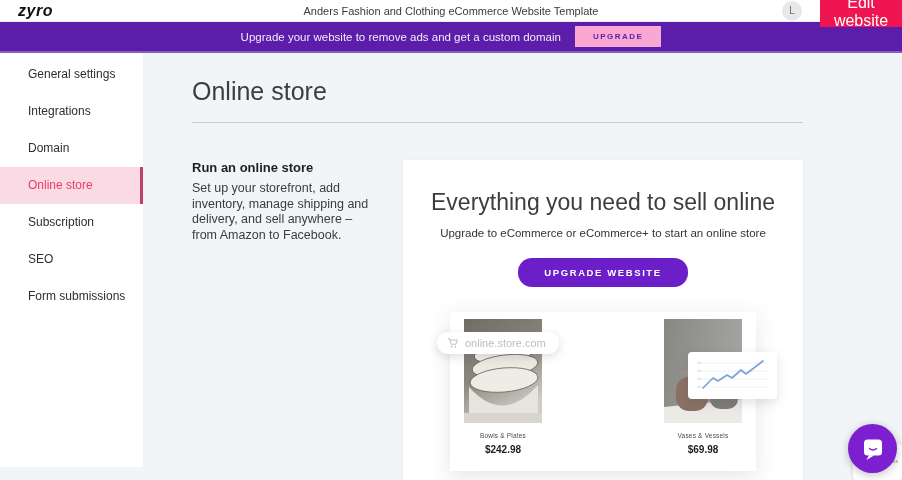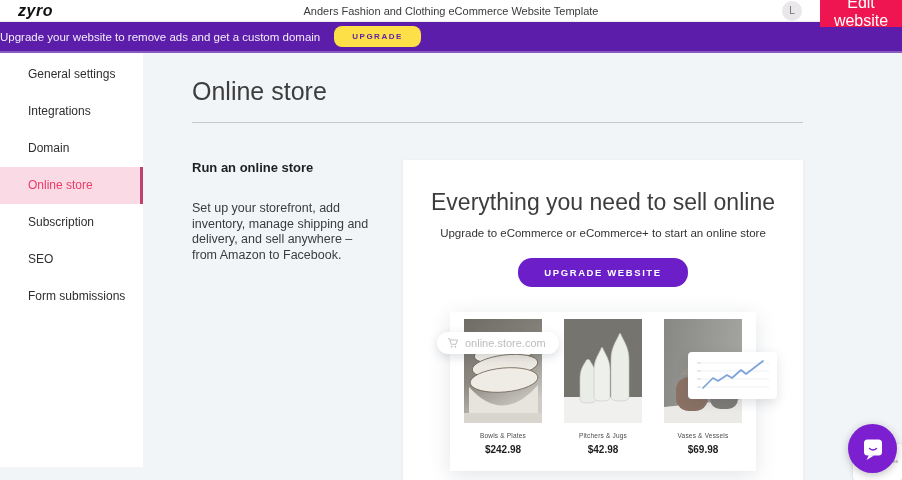--- a/index.html
+++ b/index.html
@@ -8,37 +8,37 @@
 
   
   .topbar { height:22px; background:#ffffff; display:flex; align-items:center; position:relative; border-bottom:1px solid #ececec; z-index:5; }
   .logo { font-weight:800; font-style:italic; font-size:16px; letter-spacing:.5px; color:#111; margin-left:18px; cursor:pointer; }
   .topbar-title { position:absolute; left:0; right:0; text-align:center; font-size:11px; color:#3a3a3a; pointer-events:none; }
   .topbar-right { margin-left:auto; display:flex; align-items:center; height:100%; }
   .avatar { width:20px; height:20px; border-radius:50%; background:#e9e7ea; color:#6d6d6d; font-size:10px; display:flex; align-items:center; justify-content:center; margin-right:18px; cursor:pointer; }
   .edit-btn { width:82px; height:33px; background:#ee1550; color:#fff; font-size:16px; border:none; cursor:pointer; font-family:inherit; }
 
   
-  .banner { height:31px; background:#5c1daa; display:flex; align-items:center; justify-content:flex-start; gap:14px; border-bottom:2px solid rgba(255,255,255,.28); z-index:4; position:relative; }
+  .banner { height:31px; background:#5c1daa; display:flex; align-items:center; justify-content:center; gap:14px; border-bottom:2px solid rgba(255,255,255,.28); z-index:4; position:relative; }
   .banner-text { color:#f2ecfa; font-size:11.5px; }
-  .banner-btn { background:#fde047; color:#5c1daa; font-size:8px; font-weight:bold; letter-spacing:1.5px; padding:6px 18px; border-radius:8px; border:none; cursor:pointer; font-family:inherit; }
+  .banner-btn { background:#f9a8d4; color:#5c1daa; font-size:8px; font-weight:bold; letter-spacing:1.5px; padding:6px 18px; border-radius:0; border:none; cursor:pointer; font-family:inherit; }
 
   
   .page-body { display:flex; height:414px; }
   .sidebar { width:143px; background:#ffffff; padding-top:3px; flex:none; }
   .side-item { height:37px; line-height:37px; padding-left:28px; font-size:12px; color:#2e2e2e; cursor:pointer; white-space:nowrap; }
   .side-item.active { background:#fadbe5; color:#ea3c68; border-right:3px solid #c2406e; }
 
   .main { flex:1; padding:24px 0 0 49px; position:relative; }
   .page-title { font-size:25px; font-weight:400; color:#3d3d3d; }
   .divider { width:611px; border:none; border-top:1px solid #c9c9c9; margin-top:16px; }
 
   .content-row { display:flex; margin-top:37px; }
   .intro { width:185px; flex:none; }
-  .intro h3 { font-size:13px; color:#1f1f1f; margin-bottom:26px; }
+  .intro h3 { font-size:13px; color:#1f1f1f; margin-bottom:6px; }
   .intro p { font-size:12.5px; line-height:15.5px; color:#3c3c3c; }
 
   
   .card { width:400px; margin-left:26px; background:#ffffff; box-shadow:0 1px 4px rgba(0,0,0,.05); padding-top:29px; height:340px; position:relative; }
   .card h2 { font-size:23px; font-weight:400; color:#3d3d3d; text-align:center; }
   .card .sub { font-size:11.5px; color:#333; text-align:center; margin-top:11px; }
   .upgrade-website-btn { display:block; margin:19px auto 0; background:#6c1fc9; color:#fff; border:none; border-radius:14px; padding:9px 26px; font-size:9.5px; font-weight:bold; letter-spacing:1.6px; cursor:pointer; font-family:inherit; }
 
   .shop-card { width:306px; margin:25px auto 0; background:#fff; box-shadow:0 5px 20px rgba(60,70,90,.14); padding:7px 6px 16px; display:flex; justify-content:space-between; }
   .product { width:94px; text-align:center; }
@@ -116,31 +116,20 @@
               <ellipse cx="42" cy="33" rx="32" ry="10" fill="#f2f0ea" stroke="#6b5c4e" stroke-width="0.8" transform="rotate(-9 42 33)"></ellipse>
               <ellipse cx="41" cy="47" rx="33" ry="11" fill="#ece9e2" stroke="#6b5c4e" stroke-width="0.8" transform="rotate(-7 41 47)"></ellipse>
               <ellipse cx="40" cy="61" rx="34" ry="12" fill="#efece5" stroke="#6f6052" stroke-width="0.8" transform="rotate(-5 40 61)"></ellipse>
               <path d="M5 68 Q39 106 74 66 L74 104 L5 104 Z" fill="#e7e4dd"></path>
               <rect y="94" width="78" height="10" fill="#d8d5ce"></rect>
             </svg>
             <div class="pname">Bowls &amp; Plates</div>
             <div class="pprice">$242.98</div>
           </div>
 
-          <div class="product">
-            <svg class="photo" viewBox="0 0 78 104">
-              <rect width="78" height="104" fill="#76746e"></rect>
-              <rect y="78" width="78" height="26" fill="#f0f0ee"></rect>
-              <path d="M22 42 c-4 6 -6 10 -6 18 v20 c0 3 3 4 8 4 s8 -1 8 -4 V60 c0 -8 -2 -12 -6 -18 c0 -2 -4 -2 -4 0 z" fill="#e9ece7" stroke="#c4c8c1" stroke-width="0.6"></path>
-              <path d="M37 30 c-4 8 -7 12 -7 22 v26 c0 3 3 4 8 4 s8 -1 8 -4 V52 c0 -10 -3 -14 -7 -22 c0 -2 -2 -2 -2 0 z" fill="#edf0eb" stroke="#c4c8c1" stroke-width="0.6"></path>
-              <path d="M55 16 c-5 10 -8 14 -8 26 v36 c0 3 4 4 9 4 s9 -1 9 -4 V42 c0 -12 -3 -16 -8 -26 c0 -2 -2 -2 -2 0 z" fill="#eaede8" stroke="#c4c8c1" stroke-width="0.6"></path>
-            </svg>
-            <div class="pname">Pitchers &amp; Jugs</div>
-            <div class="pprice">$42.98</div>
-          </div>
 
           <div class="product">
             <svg class="photo" viewBox="0 0 78 104">
               <defs>
                 <linearGradient id="bg3" x1="0" y1="0" x2="1" y2="0.2">
                   <stop offset="0" stop-color="#878784"></stop>
                     <stop offset="1" stop-color="#a3a3a0"></stop>
                 </linearGradient>
               </defs>
               <rect width="78" height="104" fill="url(#bg3)"></rect>

